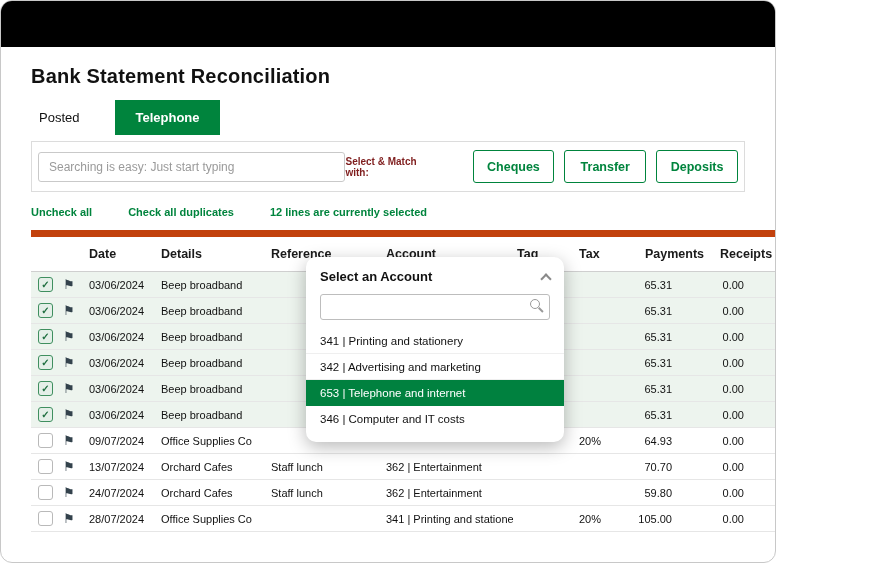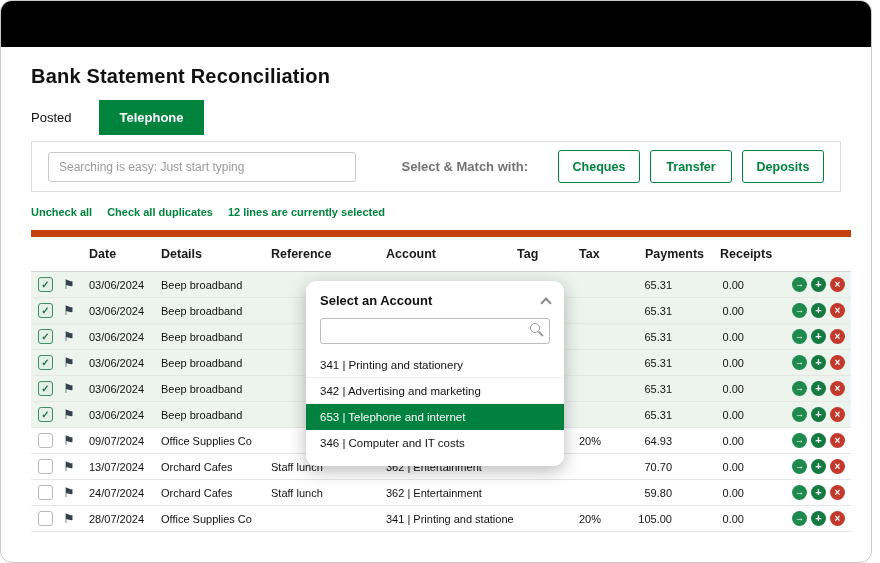--- a/index.html
+++ b/index.html
@@ -1,49 +1,49 @@
 <!DOCTYPE html>
 <html><head>
 <meta charset="utf-8">
 <style>
   * { box-sizing: border-box; margin: 0; padding: 0; }
   body { background: #fff; font-family: "Liberation Sans", sans-serif; }
   .page {
-    position: relative; width: 872px; height: 563px;
+    position: relative; width: 776px; height: 563px;
     border: 1px solid #c8c8c8; border-radius: 12px; overflow: hidden;
     background: #fff;
   }
   .topbar { height: 46px; background: #000; }
   .content { padding: 0 30px; }
   h1 { font-size: 20px; font-weight: bold; color: #111; margin-top: 18px; letter-spacing: .2px; }
 
   .tabs { display: flex; align-items: center; margin-top: 12px; }
-  .tab { font-size: 13px; color: #111; cursor: pointer; padding: 10px 0; margin-right: 28px; }
+  .tab { font-size: 13px; color: #111; cursor: pointer; padding: 10px 0; margin-right: 28px; margin-left: 8px; }
   .tab.active { background: #00843d; color: #fff; font-weight: bold; padding: 10px 20px; margin-right: 0; }
 
   .searchbar {
     margin-top: 6px; border: 1px solid #dcdcdc;
     display: flex; align-items: center; justify-content: space-between;
-    padding: 8px 16px; background: #fff;
+    padding: 8px 6px; background: #fff;
   }
   .search-input {
     width: 308px; height: 30px; border: 1px solid #c9c9c9; border-radius: 3px;
     padding: 0 10px; font-size: 12px; color: #333; outline: none;
     font-family: "Liberation Sans", sans-serif;
   }
   .search-input::placeholder { color: #9a9a9a; }
   .match-group { display: flex; align-items: center; gap: 10px; }
-  .match-label { font-size: 13px; font-weight: 600; color: #737373; margin-right: 20px; }
+  .match-label { font-size: 10px; font-weight: 600; color: #7f1d1d; margin-right: 20px; }
   .match-btn {
     width: 82px; height: 33px; background: #fff; border: 1px solid #00843d;
     color: #00843d; font-size: 12.5px; font-weight: 600; border-radius: 3px;
     cursor: pointer; font-family: "Liberation Sans", sans-serif;
   }
 
-  .selection-bar { margin-top: 14px; display: flex; gap: 15px; align-items: center; font-size: 11px; }
+  .selection-bar { margin-top: 14px; display: flex; gap: 36px; align-items: center; font-size: 11px; }
   .link { color: #00843d; font-weight: 600; text-decoration: none; cursor: pointer; }
   .selected-count { color: #00843d; font-weight: bold; }
 
   table { margin-top: 12px; width: 820px; border-collapse: collapse; table-layout: fixed; }
   thead tr { border-top: 7px solid #c2410c; border-bottom: 1px solid #cfcfcf; }
   th { font-size: 12.5px; text-align: left; padding: 10px 4px; color: #1a1a1a; font-weight: 600; }
   th.num-head { padding-left: 20px; }
   tbody td {
     font-size: 11px; padding: 0 4px; height: 26px; color: #111;
     border-bottom: 1px solid #e6e6e6; overflow: hidden; white-space: nowrap;
@@ -63,21 +63,21 @@
   .icon {
     display: inline-flex; width: 15px; height: 15px; border-radius: 50%;
     color: #fff; font-size: 9px; line-height: 1; align-items: center; justify-content: center;
     margin-left: 4px; cursor: pointer; vertical-align: middle; font-weight: bold;
   }
   .icon.post { background: #1e8a4e; }
   .icon.match { background: #157a42; font-size: 11px; }
   .icon.delete { background: #c33a2c; font-size: 10px; }
 
   .dropdown {
-    position: absolute; left: 305px; top: 280px; width: 258px;
+    position: absolute; left: 305px; top: 256px; width: 258px;
     background: #fff; border-radius: 10px; z-index: 5;
     box-shadow: 0 5px 18px rgba(0,0,0,.28); padding: 12px 0 10px;
   }
   .dd-head { display: flex; justify-content: space-between; align-items: center; padding: 0 14px 10px; }
   .dd-title { font-size: 13px; font-weight: bold; color: #111; }
   .chevron {
     width: 8px; height: 8px; border-left: 2px solid #8a8a8a; border-top: 2px solid #8a8a8a;
     transform: rotate(45deg); margin-top: 4px; cursor: pointer;
   }
   .dd-search { padding: 0 14px 8px; position: relative; }

